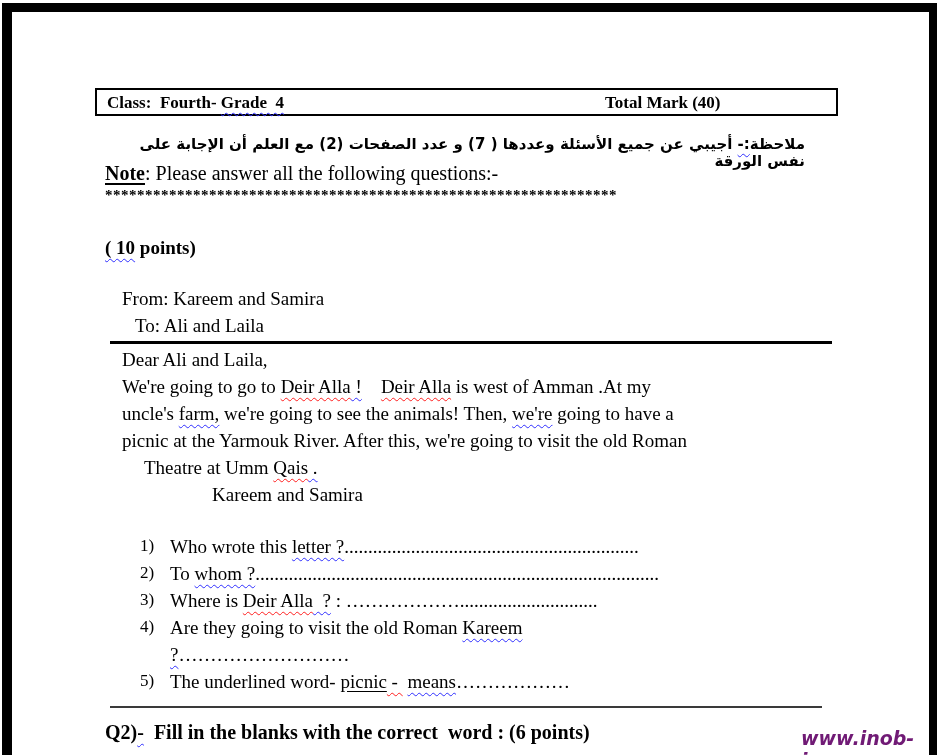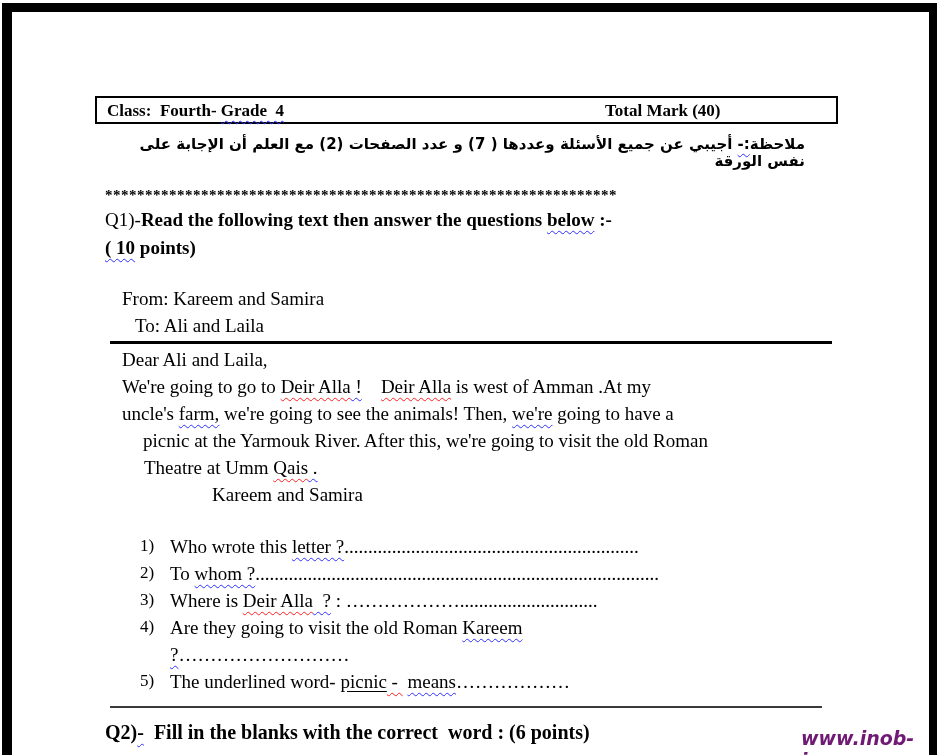--- a/index.html
+++ b/index.html
@@ -15,39 +15,39 @@
   .b { font-weight:bold; }
 
   
   .bw { text-decoration-line:underline; text-decoration-style:wavy; text-decoration-color:#2f2fff;
         text-decoration-thickness:1px; text-underline-offset:4px; }
   .rw { text-decoration-line:underline; text-decoration-style:wavy; text-decoration-color:#ff1f1f;
         text-decoration-thickness:1px; text-underline-offset:4px;font-family:Liberation Serif, serif; }
   .ul { text-decoration:underline; text-underline-offset:3px; }
 
   .header-box { position:absolute; left:95px; top:88px; width:743px; height:28px;
-                border:2px solid #000; font-weight:bold; font-size:17px;margin-top:8px; }
+                border:2px solid #000; font-weight:bold; font-size:17px; }
   .header-box .cls { position:absolute; left:10px; top:3px; white-space:pre-wrap; }
   .header-box .tot { position:absolute; left:508px; top:3px; white-space:pre-wrap; }
 
   .arabic { left:105px; top:136px; width:700px; direction:rtl; text-align:right;
             font-family:"DejaVu Sans", sans-serif; font-weight:bold; font-size:15px; }
   .note   { left:105px; top:162px; font-size:20px; }
   .stars  { left:105px; top:187px; font-size:15px; font-weight:bold; letter-spacing:0.5px; }
 
   .q1      { left:105px; top:209px; font-size:19px; }
   .q1pts   { left:105px; top:237px; font-size:19px; }
 
   .fromln  { left:122px; top:288px; font-size:19px; }
   .toln    { left:135px; top:315px; font-size:19px; }
   .rule1   { position:absolute; left:110px; top:341px; width:722px; height:3px; background:#000; }
   .dear    { left:122px; top:349px; font-size:19px; }
   .bl1     { left:122px; top:376px; font-size:19px; }
   .bl2     { left:122px; top:403px; font-size:19px; }
-  .bl3     { left:122px; top:430px; font-size:19px;margin-left:21px; }
+  .bl3     { left:122px; top:430px; font-size:19px; }
   .bl4     { left:122px; top:457px; font-size:19px;margin-left:22px; }
   .sig     { left:200px; top:484px; font-size:19px;margin-left:12px; }
 
   .qnum  { position:absolute; left:140px; font-size:17px; }
   .qtext { position:absolute; left:170px; font-size:19px; white-space:pre-wrap; }
   .y1 { top:536px; } .y2 { top:563px; } .y3 { top:590px; } .y4 { top:617px; }
   .y4b { top:644px; } .y5 { top:671px; }
 
   .rule2 { position:absolute; left:110px; top:706px; width:712px; height:2px; background:#3a3a3a; }
   .q2 { left:105px; top:721px; font-size:20px; font-weight:bold; }
@@ -60,24 +60,24 @@
 <div id="canvas">
   <div class="frame"></div>
 
   <div class="header-box">
     <span class="cls"><span>Class:  Fourth- </span><span class="bw">Grade  4</span></span>
     <span class="tot">Total Mark (40)</span>
   </div>
 
   <div class="line arabic"><span>ملاحظة</span><span class="bw">:-</span><span> أجيبي عن جميع الأسئلة وعددها ( 7) و عدد الصفحات (2) مع العلم أن الإجابة على نفس الورقة</span></div>
 
+  <div class="line note"><span class="b ul">Note</span><span>: Please answer all the following questions:-</span></div>
 
   <div class="line stars">****************************************************************</div>
 
-  <div class="line q1"><span>Q1)-</span><span class="b">Read the following text then answer the questions </span><span class="b bw">below</span><span class="b"> :-</span></div>
   <div class="line q1pts"><span class="b bw">( 10</span><span class="b"> points)</span></div>
 
   <div class="line fromln">From: Kareem and Samira</div>
   <div class="line toln">To: Ali and Laila</div>
   <div class="rule1"></div>
   <div class="line dear">Dear Ali and Laila,</div>
 
   <div class="line bl1"><span>We're going to go to </span><span class="rw">Deir Alla</span><span class="bw"> !</span><span>    </span><span class="rw">Deir Alla</span><span> is west of Amman .At my</span></div>
 
   <div class="line bl2"><span>uncle's </span><span class="bw">farm,</span><span> we're going to see the animals! Then, </span><span class="bw">we're</span><span> going to have a</span></div>

